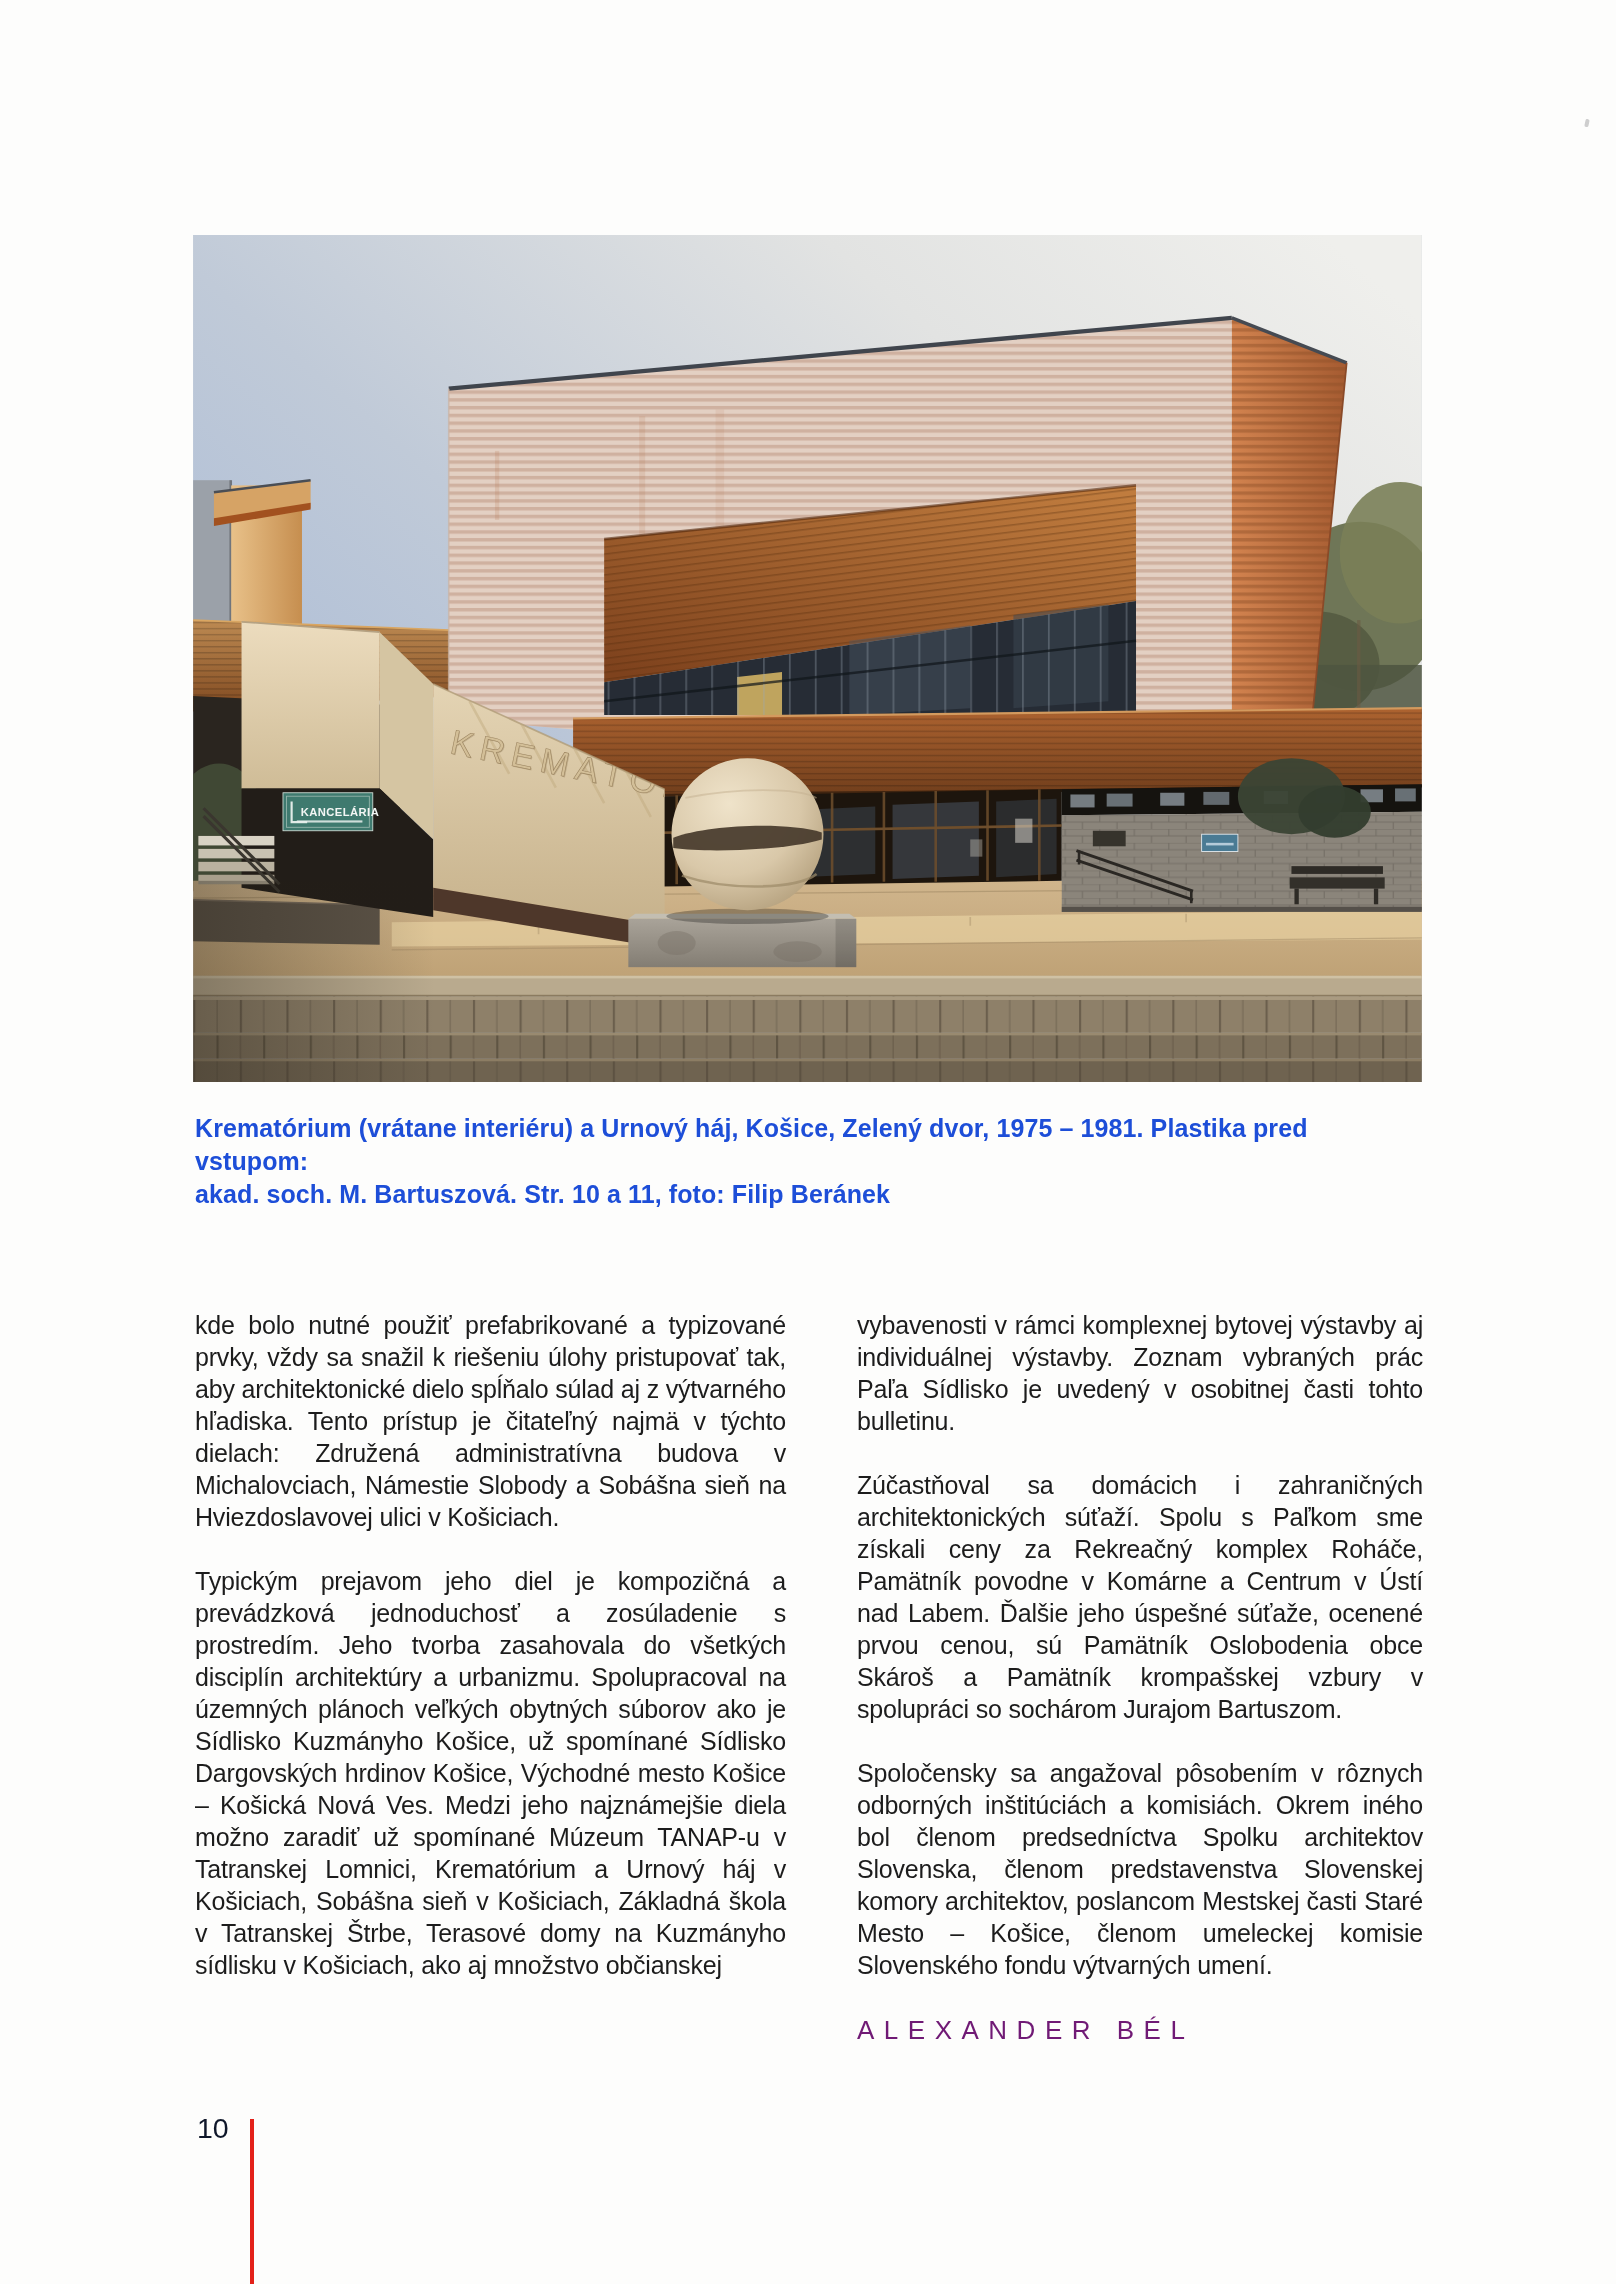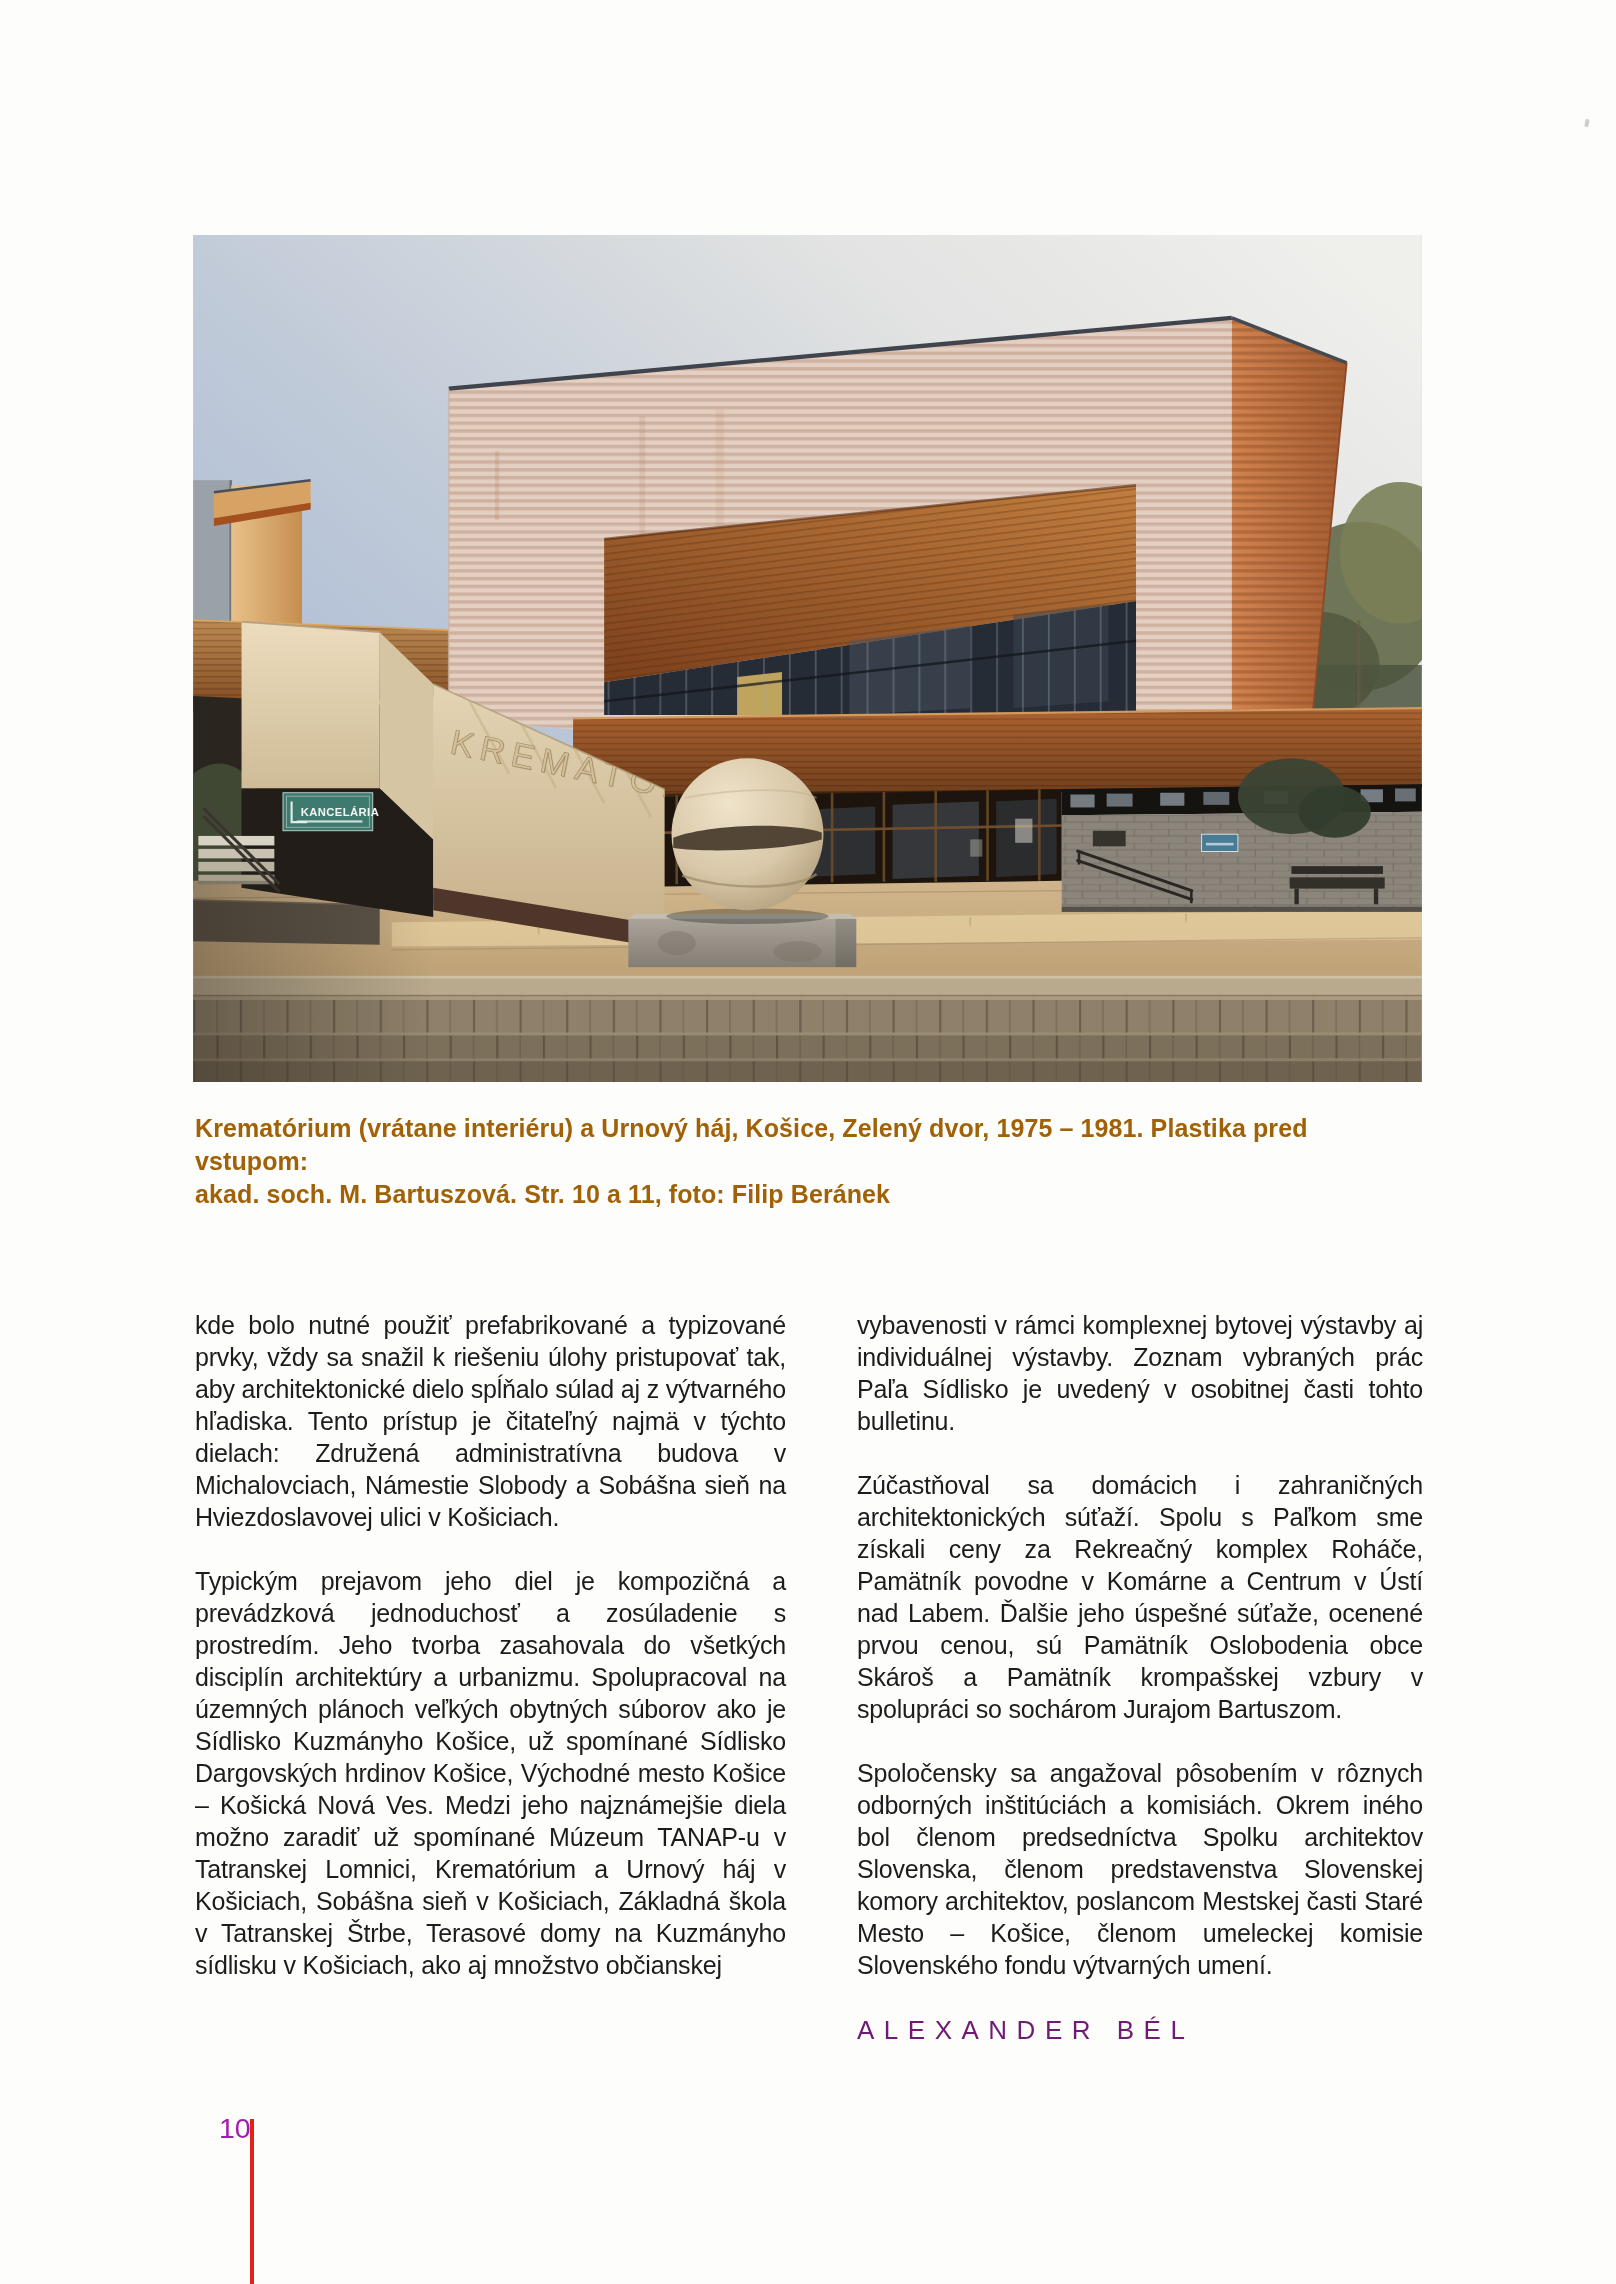--- a/index.html
+++ b/index.html
@@ -14,21 +14,21 @@
   
   .photo{
     position:absolute;left:193px;top:235px;width:1229px;height:847px;
     overflow:hidden;background:#cfd6de;
   }
   .photo svg{display:block;width:1229px;height:847px;}
 
   
   .caption{
     position:absolute;left:195px;top:1112px;width:1230px;
-    font-weight:700;font-size:25px;line-height:33px;color:#a16207;
+    font-weight:700;font-size:25px;line-height:33px;color:#1d4ed8;
     letter-spacing:0.1px;
   }
 
   
   .col{
     position:absolute;top:1309px;
     font-size:25px;line-height:32px;color:#1c1c1c;
     text-align:justify;hyphens:auto;-webkit-hyphens:auto;
     letter-spacing:-0.2px;
   }
@@ -37,21 +37,21 @@
   .col p{margin:0 0 32px 0;}
   .signature{
     margin-top:33px;
     font-size:26px;letter-spacing:9.5px;font-weight:400;color:#701a75;
     text-align:left;
   }
 
   
   .pageno{
     position:absolute;left:197px;top:2112px;
-    font-size:28.5px;color:#a21caf;font-weight:400;margin-left:22px;
+    font-size:28.5px;color:#0f172a;font-weight:400;
   }
   .redline{
     position:absolute;left:250px;top:2119px;width:4.3px;height:165px;
     background:#e32119;
   }
   .speck{
     position:absolute;left:1585px;top:119px;width:3.5px;height:7.8px;
     background:#b9b9bb;border-radius:1.7px;opacity:.7;transform:rotate(12deg);
   }
 </style>

